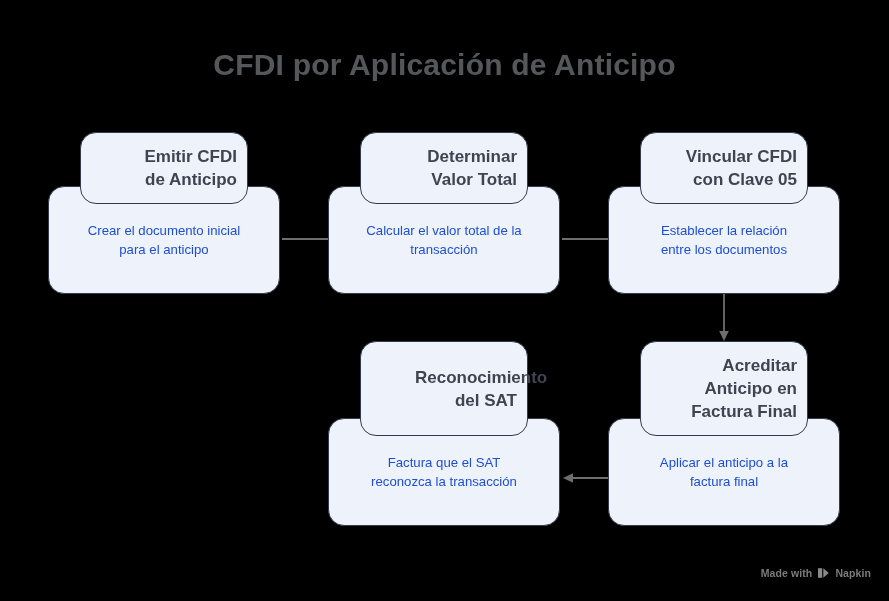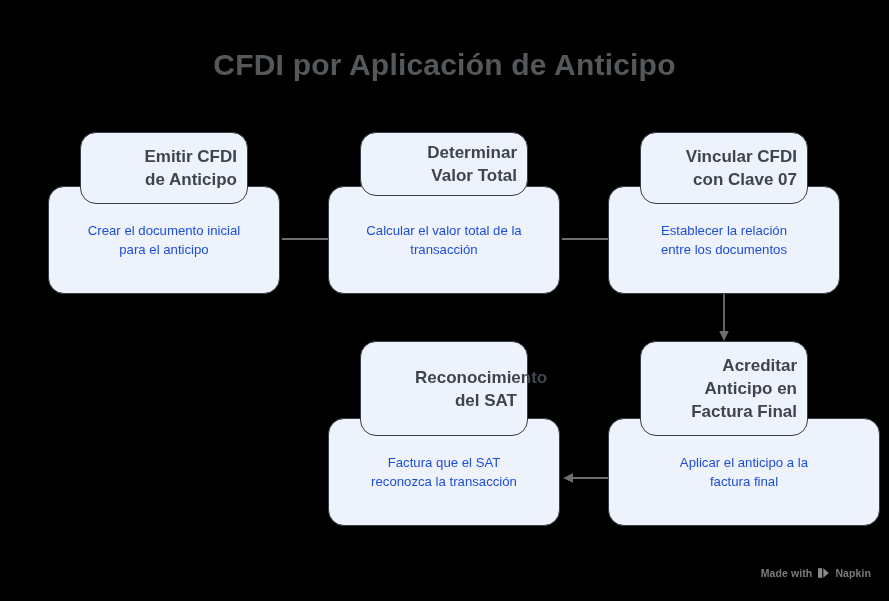--- a/index.html
+++ b/index.html
@@ -148,39 +148,39 @@
       <span class="node-header-text">Emitir CFDI
 de Anticipo</span>
     </div>
   </div>
 
   <div class="node">
     <div class="node-body" style="left:328px; top:186px; width:232px; height:108px; padding-bottom:34px;">
       <span class="node-body-text">Calcular el valor total de la
 transacción</span>
     </div>
-    <div class="node-header" style="left:360px; top:132px; width:168px; height:64px;">
+    <div class="node-header" style="left:360px; top:132px; width:168px; height:72px;">
       <span class="node-header-text">Determinar
 Valor Total</span>
     </div>
   </div>
 
   <div class="node">
     <div class="node-body" style="left:608px; top:186px; width:232px; height:108px; padding-bottom:34px;">
       <span class="node-body-text">Establecer la relación
 entre los documentos</span>
     </div>
     <div class="node-header" style="left:640px; top:132px; width:168px; height:72px;">
       <span class="node-header-text">Vincular CFDI
-con Clave 07</span>
-    </div>
-  </div>
-
-  <div class="node">
-    <div class="node-body" style="left:608px; top:418px; width:272px; height:108px; padding-bottom:34px;justify-content:center;">
+con Clave 05</span>
+    </div>
+  </div>
+
+  <div class="node">
+    <div class="node-body" style="left:608px; top:418px; width:232px; height:108px; padding-bottom:34px;justify-content:center;">
       <span class="node-body-text">Aplicar el anticipo a la
 factura final</span>
     </div>
     <div class="node-header" style="left:640px; top:341px; width:168px; height:95px;">
       <span class="node-header-text">Acreditar
 Anticipo en
 Factura Final</span>
     </div>
   </div>
 

